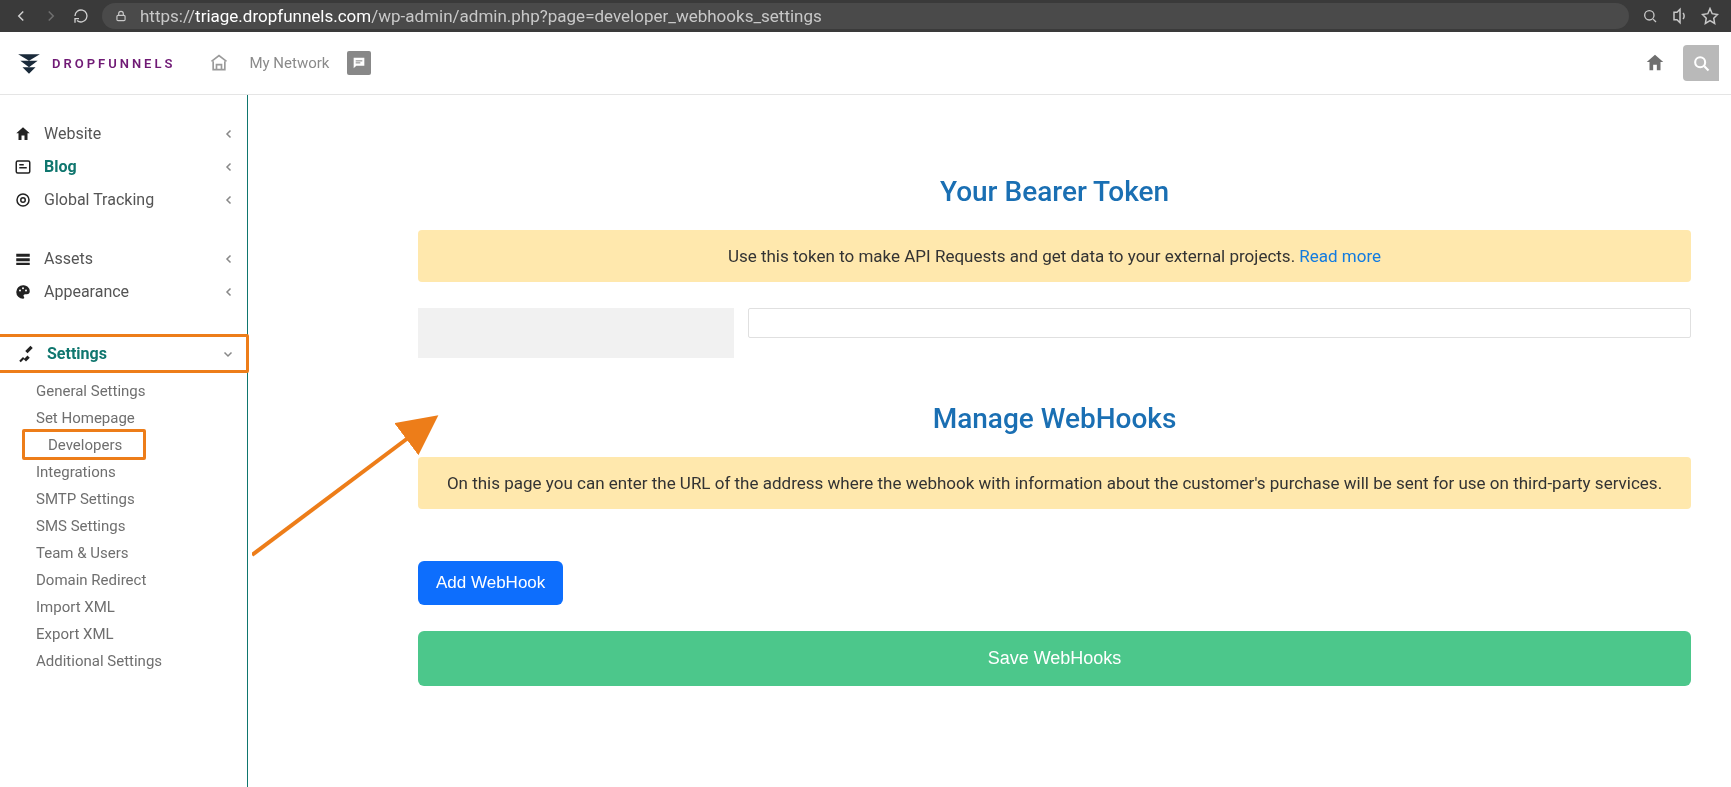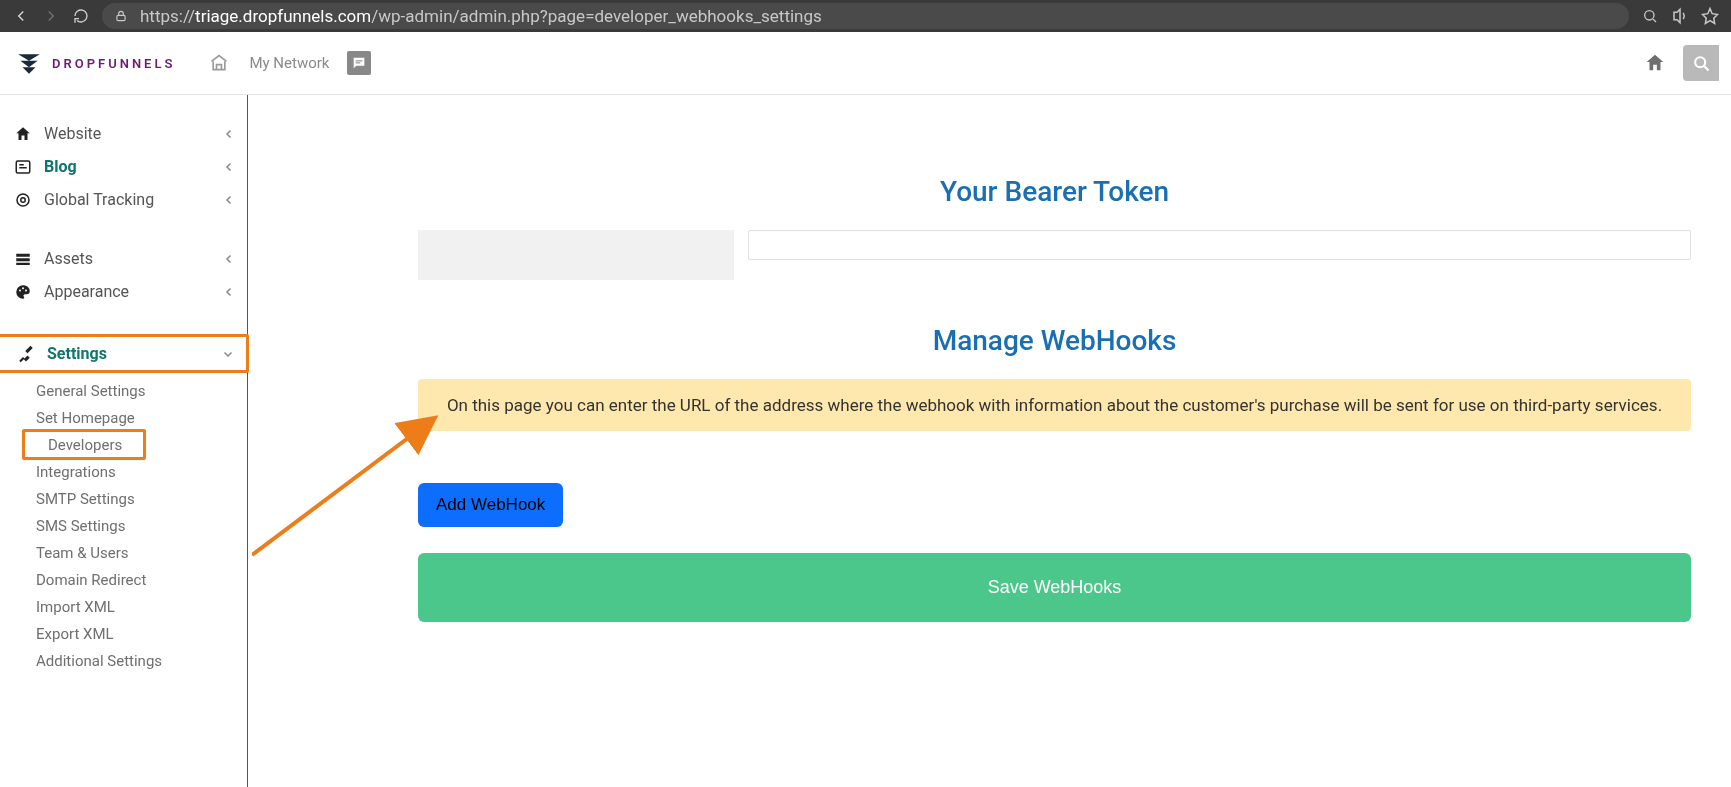--- a/index.html
+++ b/index.html
@@ -43,22 +43,22 @@
 
   
   .main { flex:1; padding:58px 20px 0 150px; position:relative; }
   .panel { background:#fff; border-radius:8px; padding:22px 20px 0 20px; }
   .section-title { text-align:center; font-size:28px; font-weight:500; color:#1a6fb3; margin-bottom:22px; }
   .notice { background:#ffe8ad; color:#333; padding:16px 16px; border-radius:4px; text-align:center; font-size:17px; margin-bottom:26px; }
   .notice a { color:#127be0; text-decoration:none; }
   .token-row { display:flex; gap:14px; margin-bottom:44px; }
   .token-blur { width:316px; height:50px; background:#f1f1f1; }
   .token-input { flex:1; height:30px; border:1px solid #e0e0e0; border-radius:2px; }
-  .btn-primary { background:#0d6efd; color:#000000; border:none; border-radius:6px; padding:12px 18px; font-size:17px; cursor:pointer; margin-bottom:26px; }
-  .btn-save { width:100%; height:69px; background:#4cc78b; color:#fff; border:none; border-radius:6px; font-size:18px; cursor:pointer; }
+  .btn-primary { background:#0d6efd; color:#ffffff; border:none; border-radius:6px; padding:12px 18px; font-size:17px; cursor:pointer; margin-bottom:26px; }
+  .btn-save { width:100%; height:55px; background:#4cc78b; color:#fff; border:none; border-radius:6px; font-size:18px; cursor:pointer; }
   .arrow { position:absolute; left:4px; top:270px; width:430px; height:200px; pointer-events:none; }
 
   svg { display:block; }
 </style>
 </head>
 <body>
 
 <div class="browser-bar">
   <div class="bb-icon">
     <svg width="18" height="18" viewBox="0 0 24 24" fill="none" stroke="#d0d0d0" stroke-width="2">
@@ -271,20 +271,23 @@
           <marker id="ah" markerWidth="10" markerHeight="10" refX="8" refY="5" orient="auto">
             <path d="M0 0 L10 5 L0 10 z" fill="#ed7d19"></path>
           </marker>
         </defs>
       <line x1="0" y1="190" x2="180" y2="55" stroke="#ed7d19" stroke-width="4" marker-end="url(#ah)"></line>
     </svg>
 
     <div class="panel">
       <h2 class="section-title">Your Bearer Token</h2>
 
+      <div class="notice">
+        <span>Use this token to make API Requests and get data to your external projects. </span><a href="#">Read more</a>
+      </div>
 
       <div class="token-row">
         <div class="token-blur"></div>
         <div class="token-input"></div>
       </div>
 
       <h2 class="section-title">Manage WebHooks</h2>
 
       <div class="notice">On this page you can enter the URL of the address where the webhook with information about the customer's purchase will be sent for use on third-party services.</div>
 

